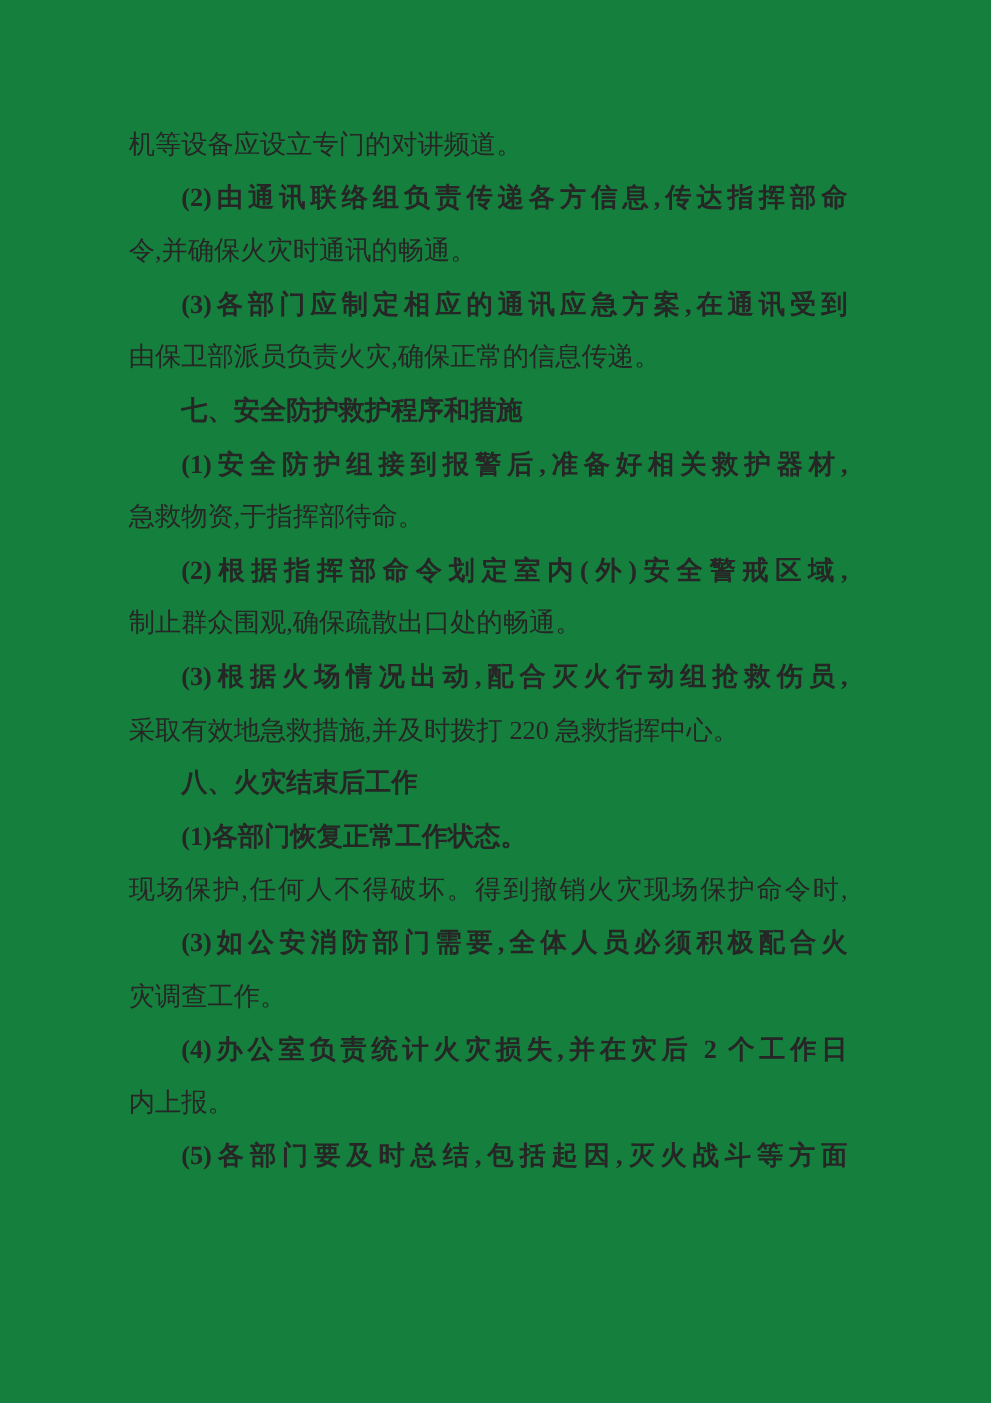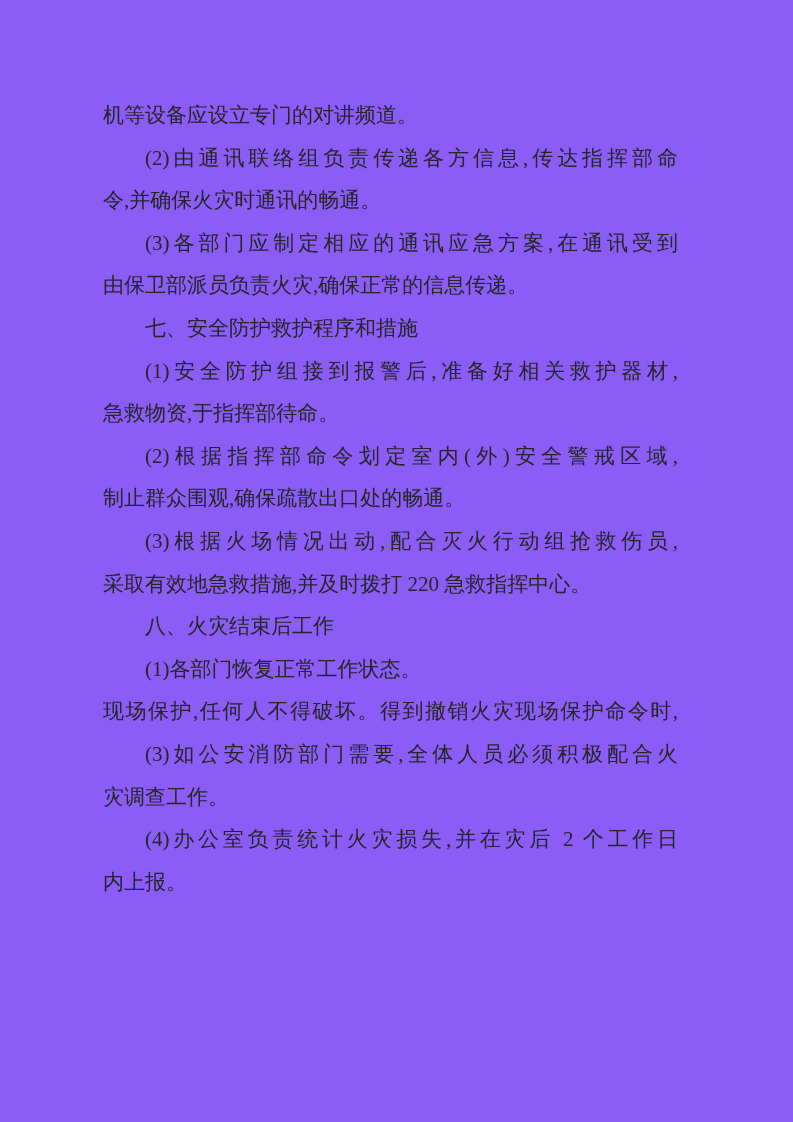--- a/index.html
+++ b/index.html
@@ -4,36 +4,37 @@
 <style>
   html, body {
     margin: 0;
     padding: 0;
     background: #ffffff;
   }
   .page {
     position: relative;
     width: 793px;
     height: 1122px;
-    background: #8b5cf6;
+    background: #15803d;
     box-sizing: border-box;
     padding: 94px 115px 0 103px;
     font-family: "Liberation Serif", "DejaVu Serif", serif;
     font-size: 21px;
     line-height: 42.6px;
     color: #262626;
     overflow: hidden;
   }
   .line {
     height: 42.6px;
     white-space: nowrap;
   }
   
   .ind {
     text-indent: 2em;
+    font-weight: bold;
   }
   
   .just {
     white-space: normal;
     text-align: justify;
     text-align-last: justify;
     text-justify: inter-character;
   }
 </style>
 </head>
@@ -52,13 +53,14 @@
   <div class="line">制止群众围观,确保疏散出口处的畅通。</div>
   <div class="line ind just">(3)根据火场情况出动,配合灭火行动组抢救伤员,</div>
   <div class="line">采取有效地急救措施,并及时拨打 220 急救指挥中心。</div>
   <div class="line ind">八、火灾结束后工作</div>
   <div class="line ind">(1)各部门恢复正常工作状态。</div>
   <div class="line just">现场保护,任何人不得破坏。得到撤销火灾现场保护命令时,</div>
   <div class="line ind just">(3)如公安消防部门需要,全体人员必须积极配合火</div>
   <div class="line">灾调查工作。</div>
   <div class="line ind just">(4)办公室负责统计火灾损失,并在灾后 2 个工作日</div>
   <div class="line">内上报。</div>
+  <div class="line ind just">(5)各部门要及时总结,包括起因,灭火战斗等方面</div>
 </div>
 
 </body></html>

